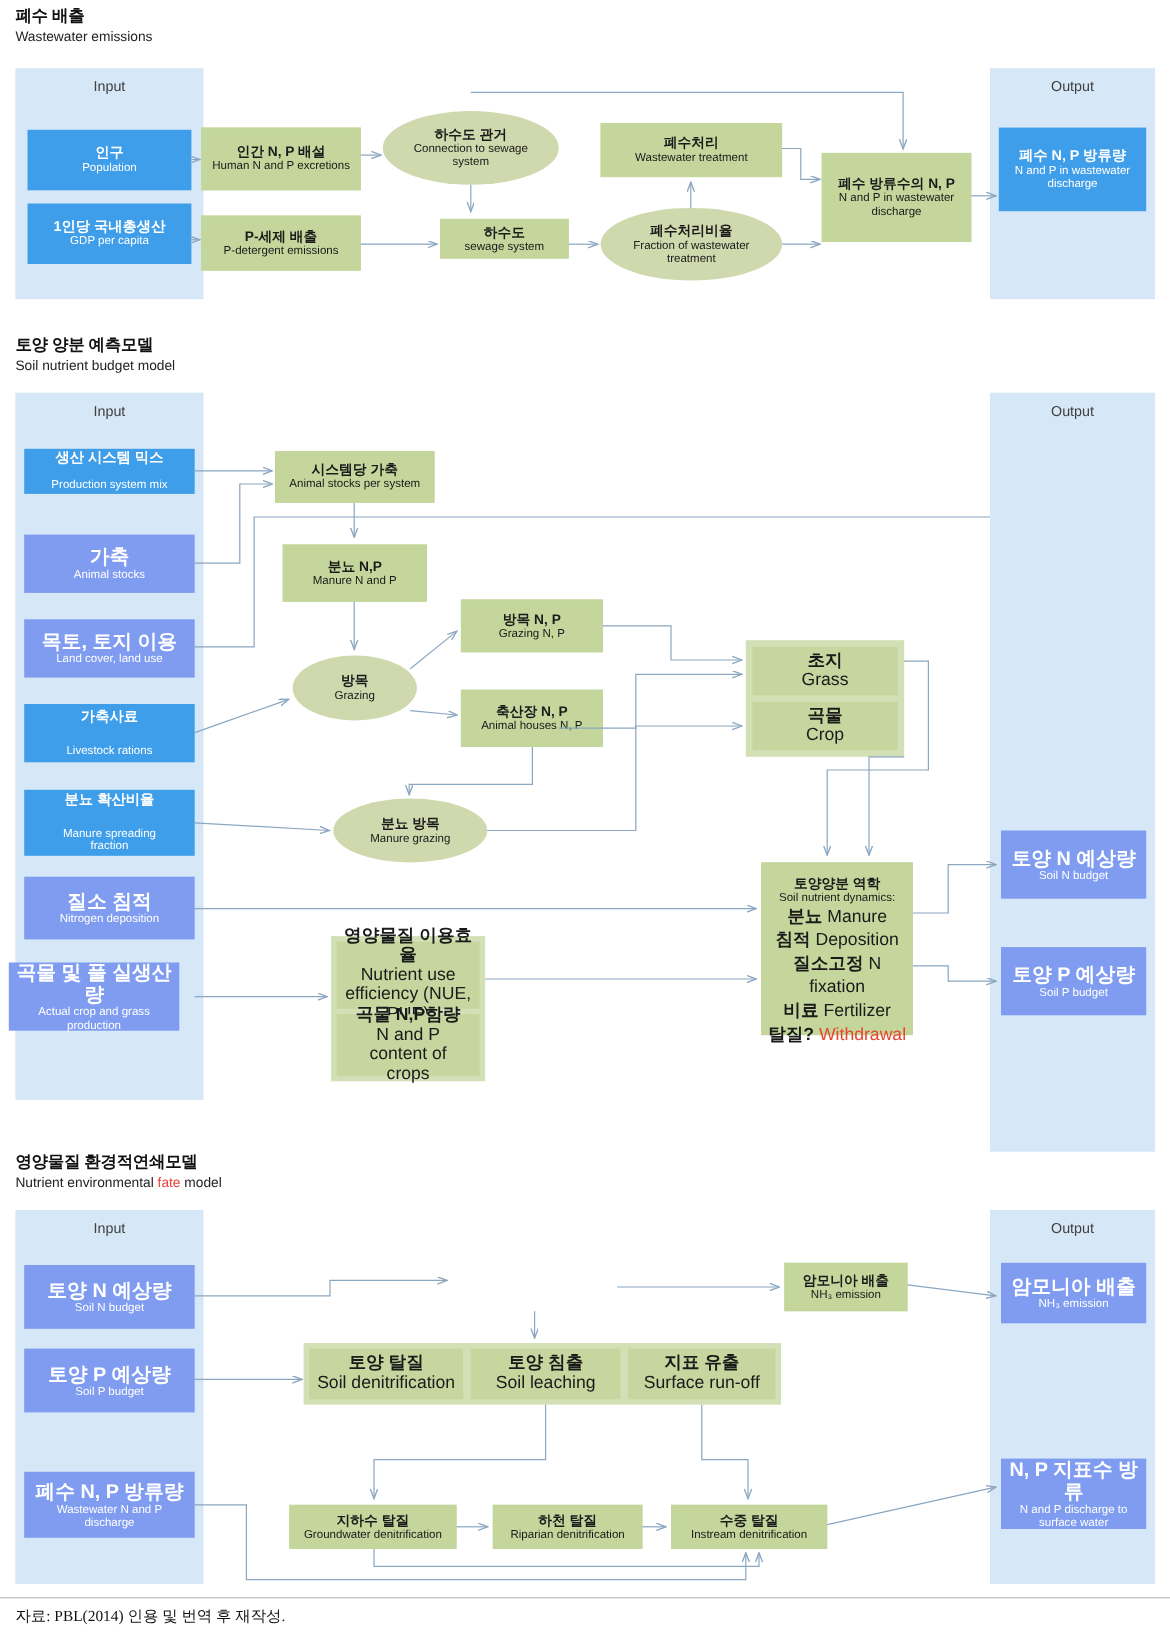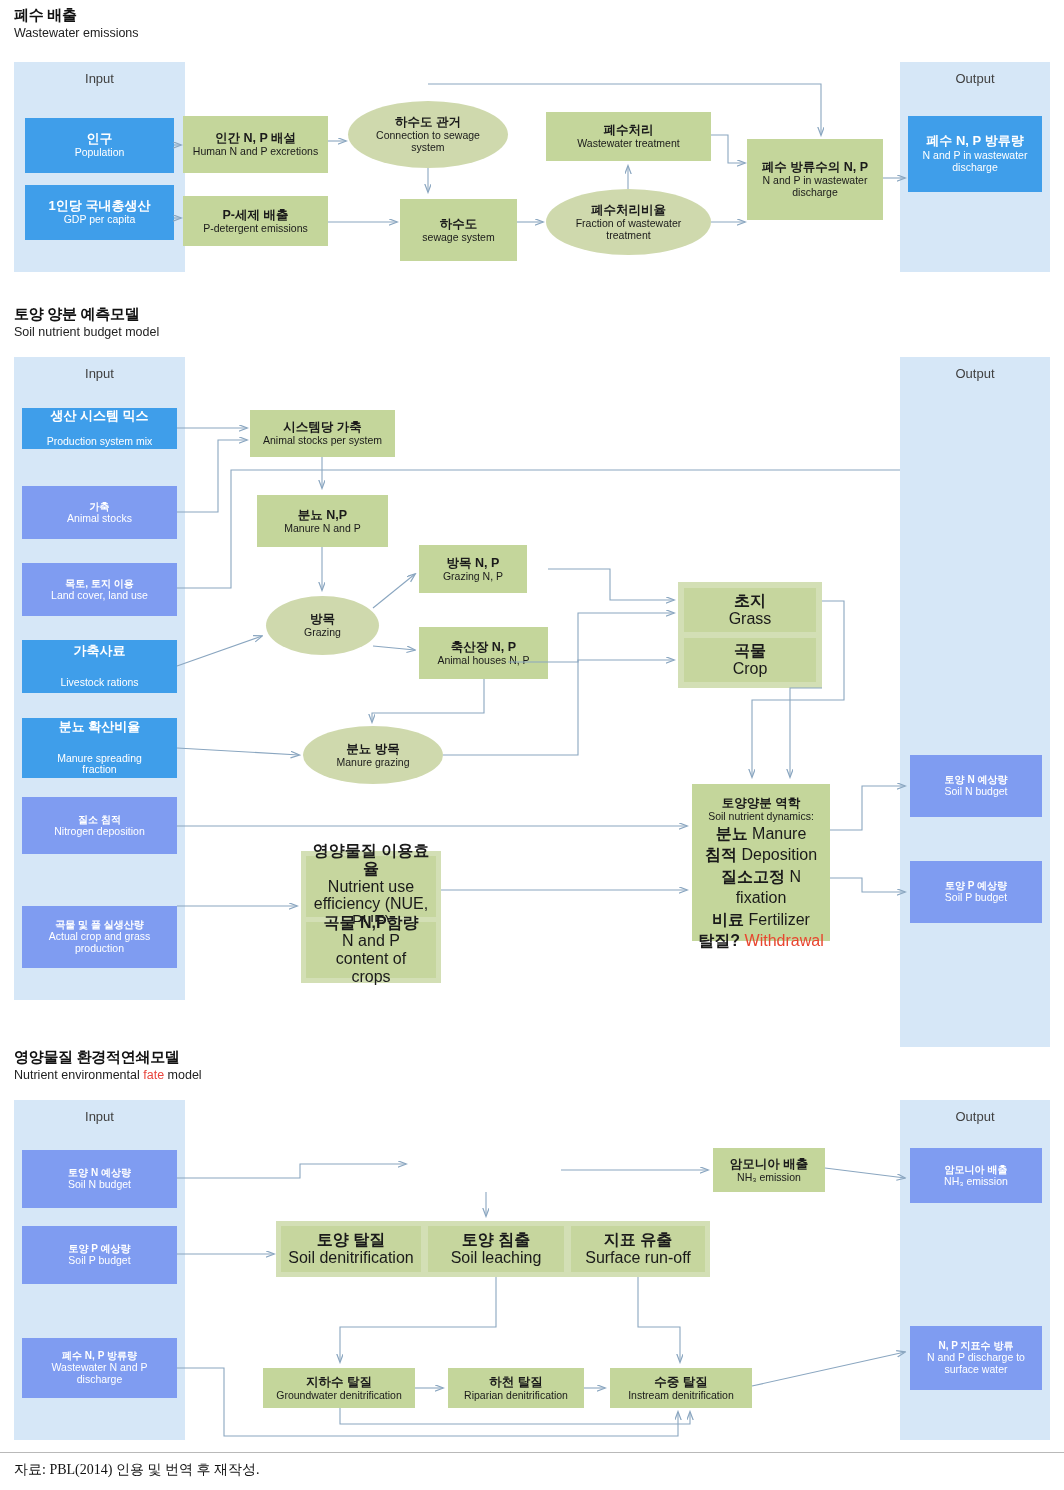--- a/index.html
+++ b/index.html
@@ -44,21 +44,21 @@
   .node .kr{font-weight:bold;display:block;}
   .node .en{font-weight:normal;display:block;}
 
   
   .in-blue{background:#3f9eea;color:#ffffff;}
   .in-blue .kr{font-size:13px;}
   .in-blue .en{font-size:10.5px;margin-top:1px;}
 
   
   .in-peri{background:#7f9cf1;color:#ffffff;}
-  .in-peri .kr{font-size:10px;}
+  .in-peri .kr{font-size:18px;}
   .in-peri .en{font-size:10.5px;margin-top:1px;}
 
   
   .proc{background:#c4d69b;color:#1a1a1a;border:1px solid #c4d69b;}
   .proc .kr{font-size:12.5px;}
   .proc .en{font-size:10.5px;margin-top:1px;}
 
   
   .group-box{background:#d3dfb5;}
   .sub{background:#c6d69e;}
@@ -121,21 +121,21 @@
   <div class="abs node proc" style="left:183px;top:196px;width:145px;height:50px;">
     <span class="kr">P-세제 배출</span>
     <span class="en">P-detergent emissions</span>
   </div>
 
   <div class="abs ell" style="left:348px;top:101px;width:160px;height:67px;">
     <span class="kr">하수도 관거</span>
     <span class="en" style="max-width:122px;">Connection to sewage system</span>
   </div>
 
-  <div class="abs node proc" style="left:400px;top:199px;width:117px;height:62px;">
+  <div class="abs node proc" style="left:400px;top:199px;width:117px;height:36px;">
     <span class="kr">하수도</span>
     <span class="en">sewage system</span>
   </div>
 
   <div class="abs node proc" style="left:546px;top:112px;width:165px;height:49px;">
     <span class="kr">폐수처리</span>
     <span class="en">Wastewater treatment</span>
   </div>
 
   <div class="abs ell" style="left:546px;top:189px;width:165px;height:66px;">
@@ -180,38 +180,38 @@
     <span class="en">Livestock rations</span>
   </div>
   <div class="abs node in-blue" style="left:22px;top:718px;width:155px;height:60px;justify-content:space-between;">
     <span class="kr">분뇨 확산비율</span>
     <span class="en" style="max-width:108px;">Manure spreading fraction</span>
   </div>
   <div class="abs node in-peri" style="left:22px;top:797px;width:155px;height:57px;">
     <span class="kr">질소 침적</span>
     <span class="en">Nitrogen deposition</span>
   </div>
-  <div class="abs node in-peri" style="left:22px;top:875px;width:155px;height:62px;margin-top:31px;">
+  <div class="abs node in-peri" style="left:8px;top:875px;width:155px;height:62px;">
     <span class="kr">곡물 및 풀 실생산량</span>
     <span class="en" style="max-width:130px;">Actual crop and grass production</span>
   </div>
 
   <div class="abs node proc" style="left:250px;top:410px;width:145px;height:47px;">
     <span class="kr">시스템당 가축</span>
     <span class="en">Animal stocks per system</span>
   </div>
   <div class="abs node proc" style="left:257px;top:495px;width:131px;height:52px;">
     <span class="kr">분뇨 N,P</span>
     <span class="en">Manure N and P</span>
   </div>
   <div class="abs ell" style="left:266px;top:596px;width:113px;height:59px;">
     <span class="kr">방목</span>
     <span class="en">Grazing</span>
   </div>
-  <div class="abs node proc" style="left:419px;top:545px;width:108px;height:48px;">
+  <div class="abs node proc" style="left:419px;top:545px;width:129px;height:48px;">
     <span class="kr">방목 N, P</span>
     <span class="en">Grazing N, P</span>
   </div>
   <div class="abs node proc" style="left:419px;top:627px;width:129px;height:52px;">
     <span class="kr">축산장 N, P</span>
     <span class="en">Animal houses N, P</span>
   </div>
   <div class="abs ell" style="left:303px;top:726px;width:140px;height:58px;">
     <span class="kr">분뇨 방목</span>
     <span class="en">Manure grazing</span>

